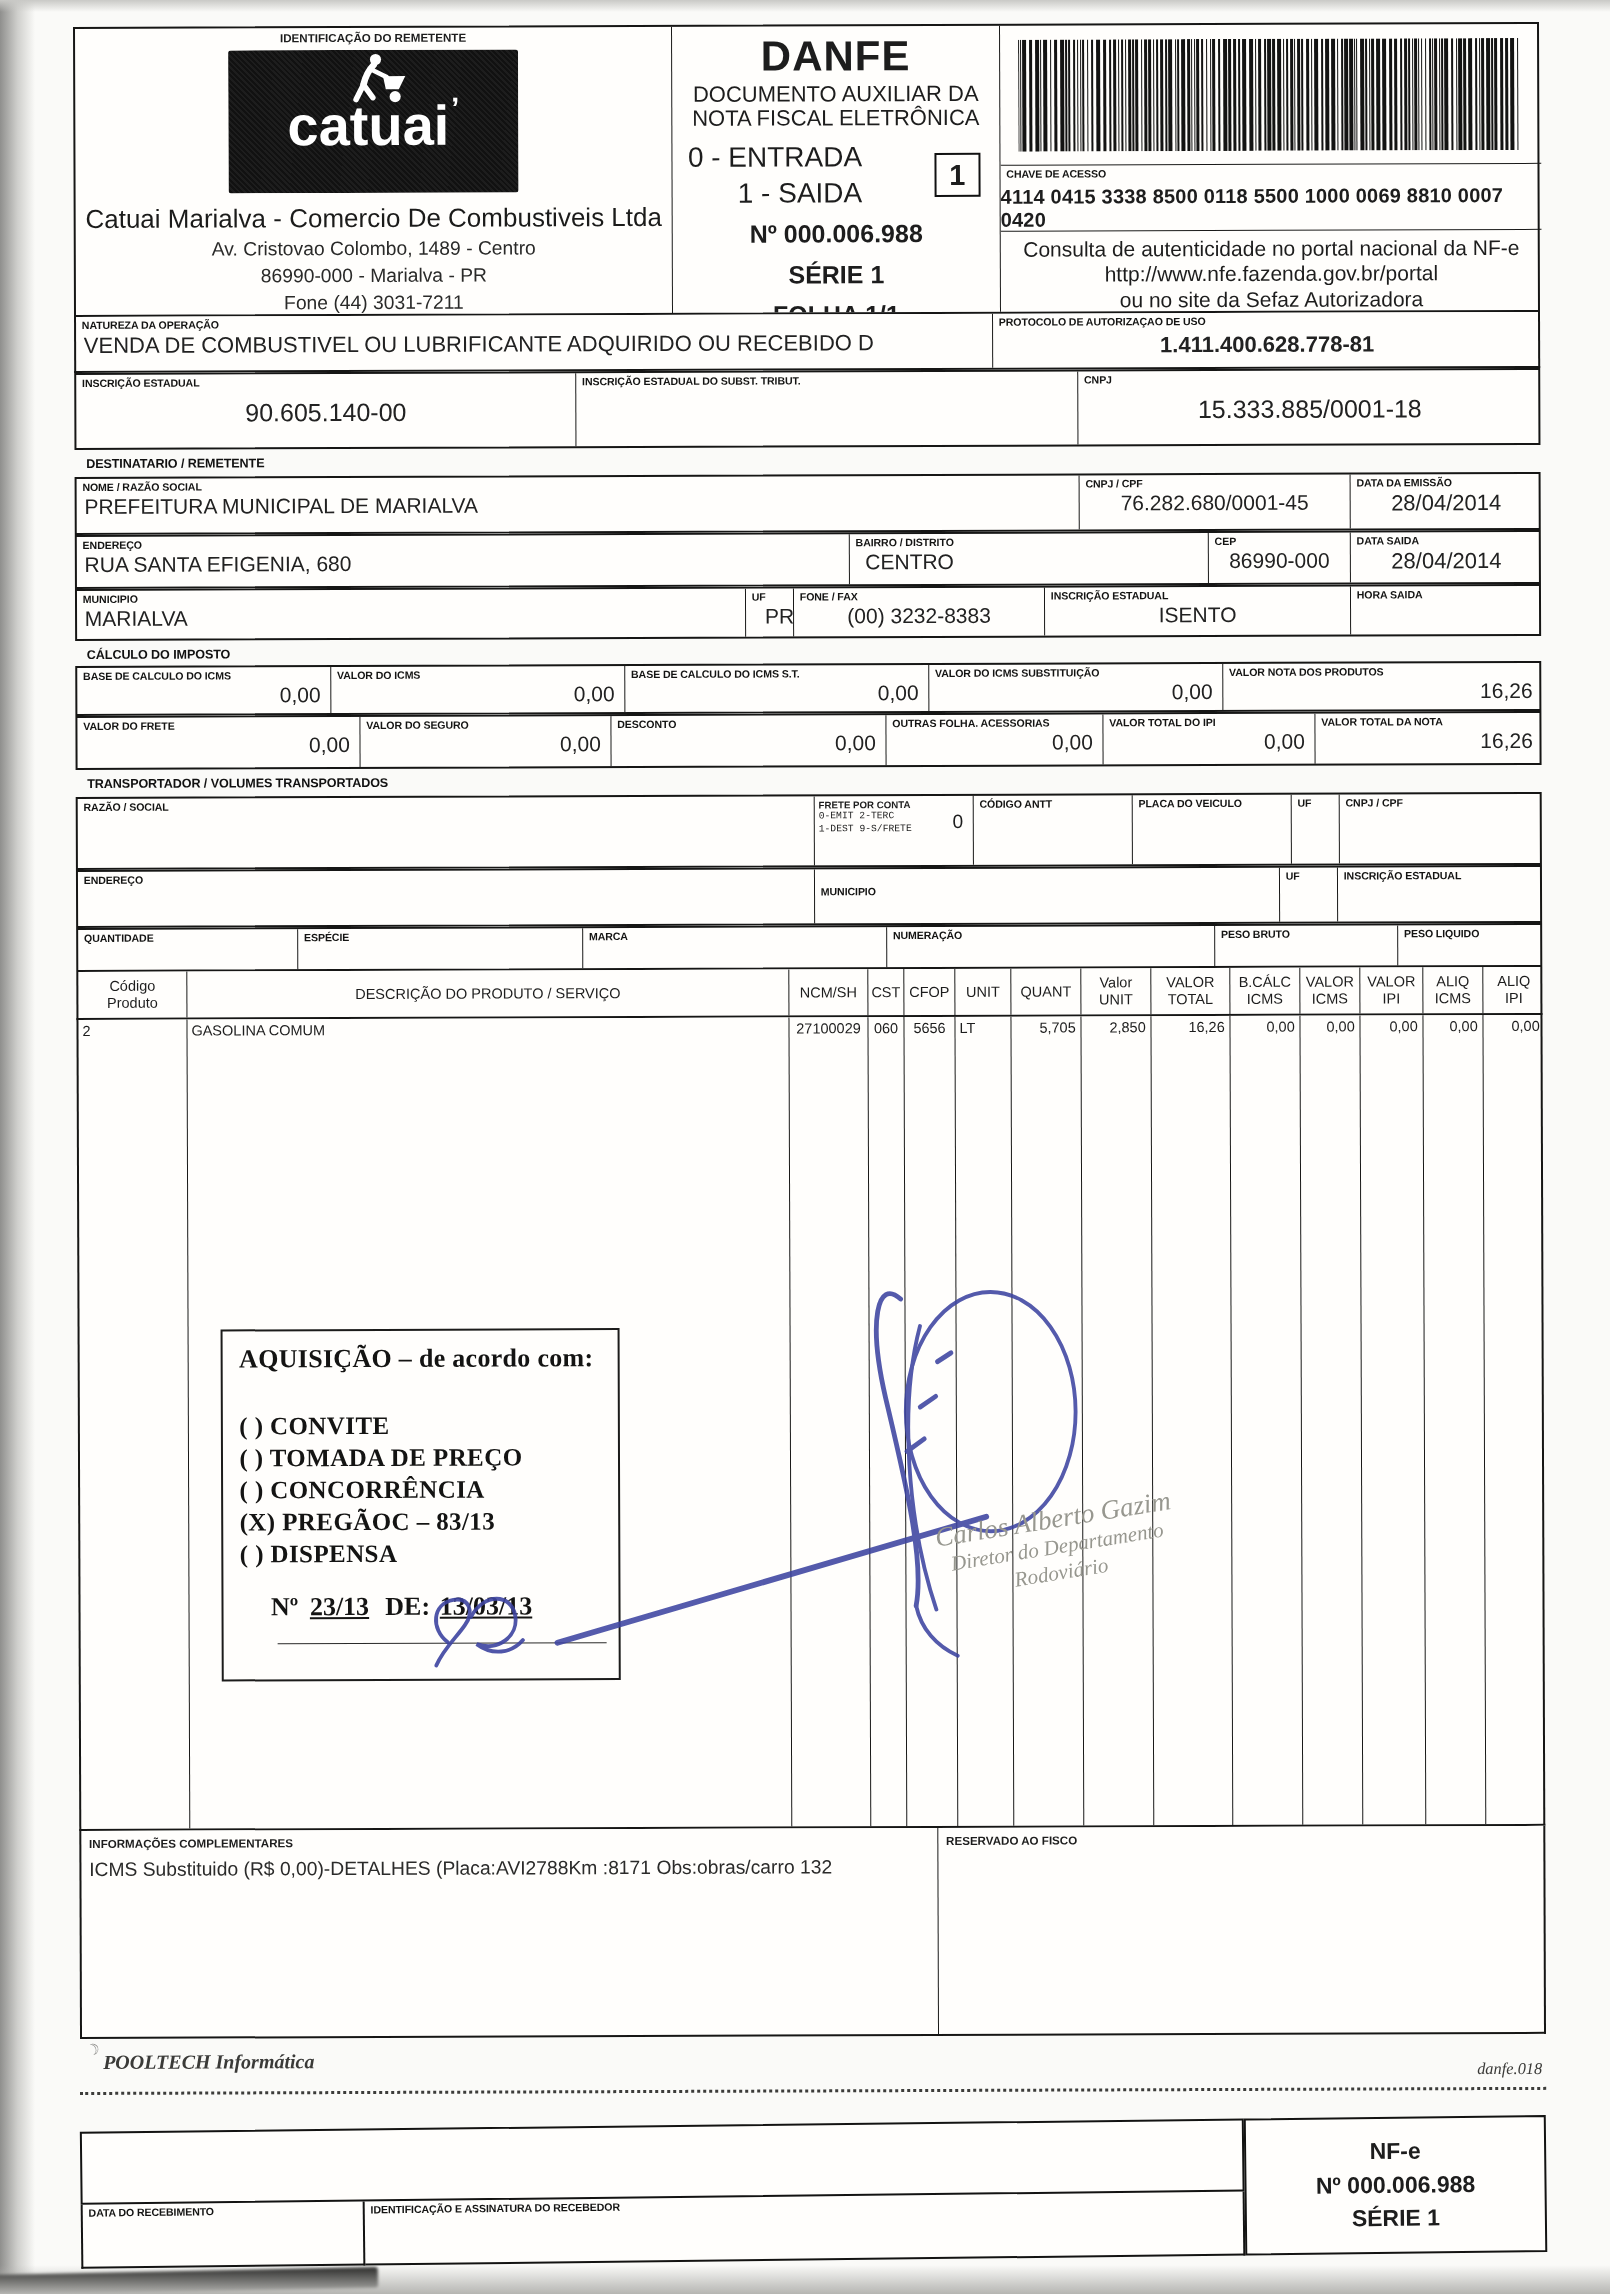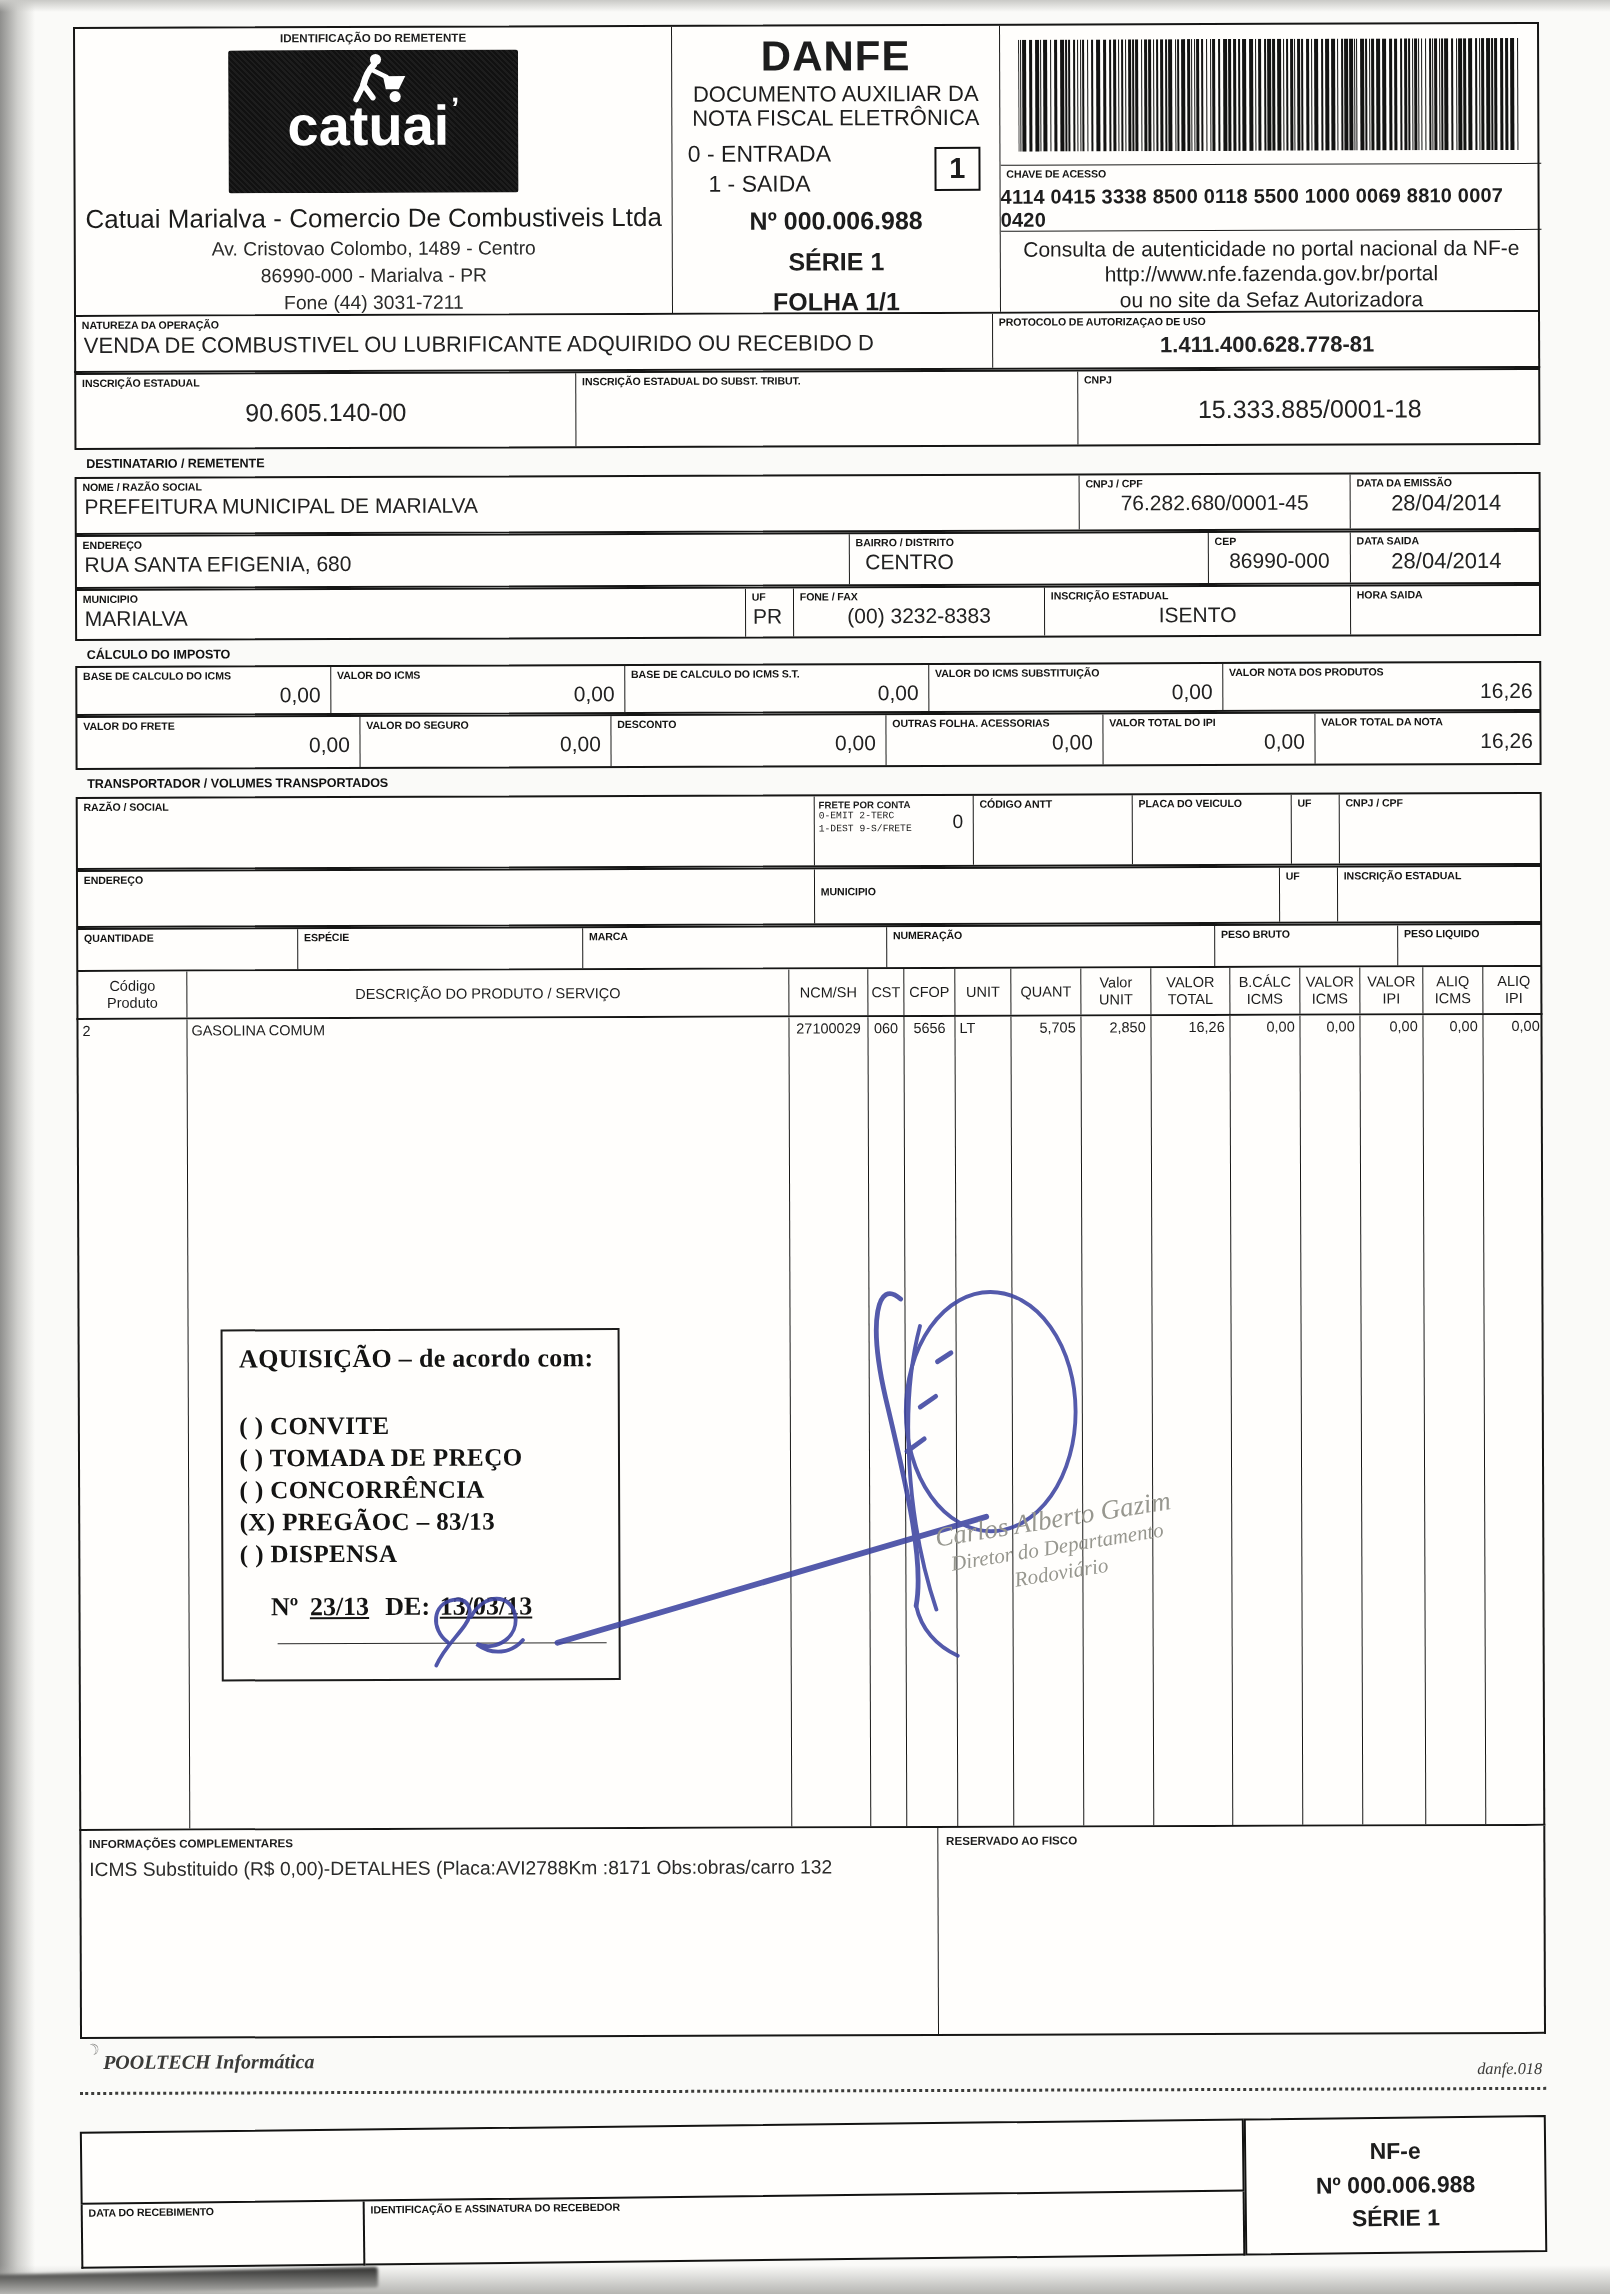--- a/index.html
+++ b/index.html
@@ -44,21 +44,21 @@
     align-items:center;justify-content:flex-start;border-radius:2.9px;
     background-image:repeating-linear-gradient(45deg,rgba(255,255,255,.05) 0 1.9px,rgba(0,0,0,0) 1.9px 3.9px)}
   .logo-word{color:#fff;font-weight:700;font-size:56px;letter-spacing:0;line-height:.85;margin-top:-13.5px}
   .logo-apos{font-size:29px;vertical-align:27px;margin-left:1.9px}
   .emit-name{font-size:26px;margin-top:9.7px;color:#1b1b1a}
   .emit-addr{font-size:19.3px;margin-top:4.8px;color:#2a2a29}
   .h-mid{display:flex;flex-direction:column;align-items:center;text-align:center}
   .danfe-title{font-size:42px;font-weight:700;margin-top:5.8px;letter-spacing:1px}
   .danfe-sub{font-size:22px;line-height:1.12;margin-top:1.9px;width:90%}
   .es-row{display:flex;width:100%;padding:7.7px 13.5px 0 15.4px;align-items:center;justify-content:space-between}
-  .es-lines{font-size:23px;text-align:center;line-height:1.3}
+  .es-lines{font-size:28px;text-align:right;line-height:1.3}
   .tipo-box{width:46px;height:44px;border:2.9px solid #111;display:flex;align-items:center;justify-content:center;
     font-size:29px;font-weight:700;margin-right:5.8px}
   .danfe-num{font-size:25px;font-weight:700;margin-top:7.7px}
   .danfe-serie{font-size:25px;font-weight:700;margin-top:11.6px}
   .danfe-folha{font-size:25px;font-weight:700;margin-top:11.6px}
   .h-right{display:flex;flex-direction:column}
   .bc-area{height:143px;display:flex;align-items:center;justify-content:center}
   .barcode{font-size:0;height:112px;width:506px;overflow:hidden}
   .barcode i,.barcode em{display:inline-block;height:100%}
   .barcode i{background:#131312}
@@ -262,21 +262,21 @@
       <div class="val vc ddate">28/04/2014</div>
     </div>
   </div>
   <div class="blk grid d3">
     <div class="cell">
       <div class="lbl">MUNICIPIO</div>
       <div class="val dval">MARIALVA</div>
     </div>
     <div class="cell">
       <div class="lbl">UF</div>
-      <div class="val dval" style="padding-left:7px">PR</div>
+      <div class="val dval" style="padding-left:19px">PR</div>
     </div>
     <div class="cell">
       <div class="lbl">FONE / FAX</div>
       <div class="val vc dval">(00) 3232-8383</div>
     </div>
     <div class="cell">
       <div class="lbl">INSCRIÇÃO ESTADUAL</div>
       <div class="val vc dval">ISENTO</div>
     </div>
     <div class="cell">

